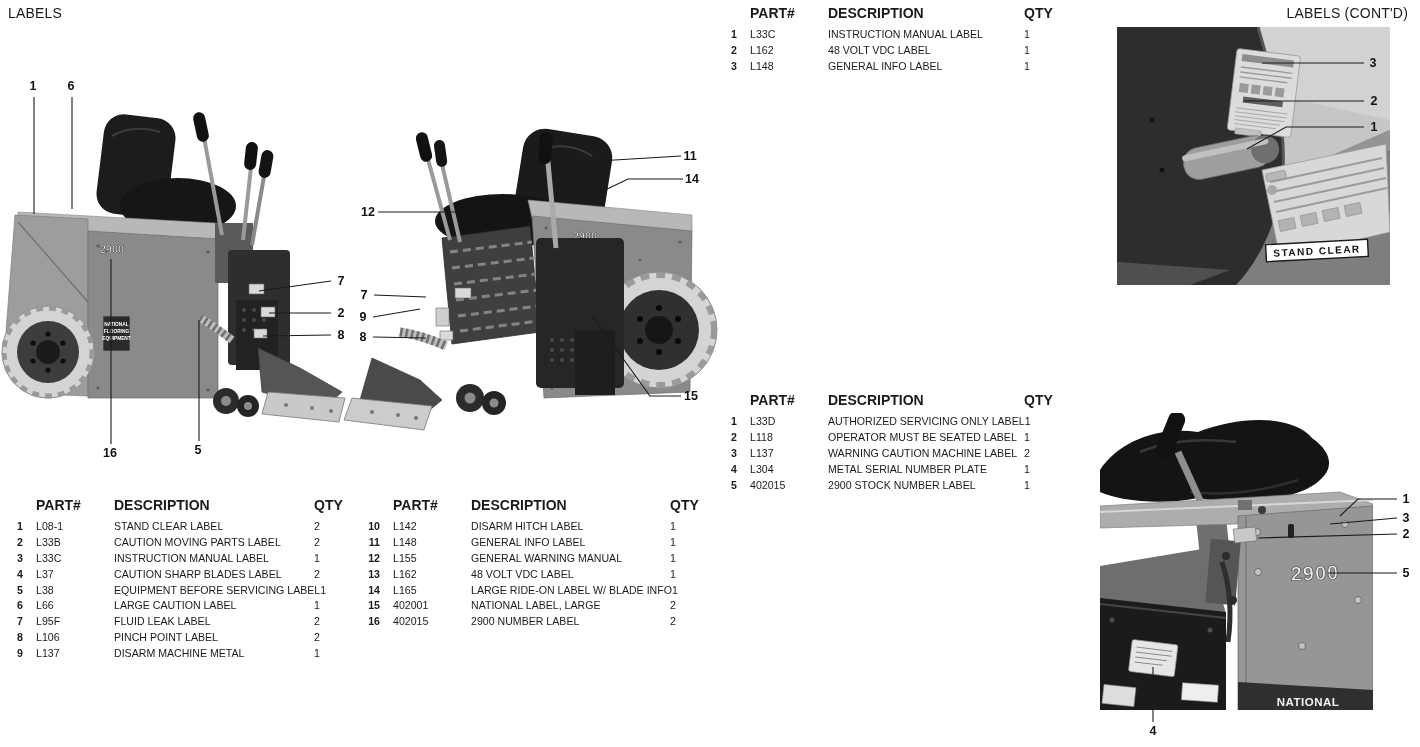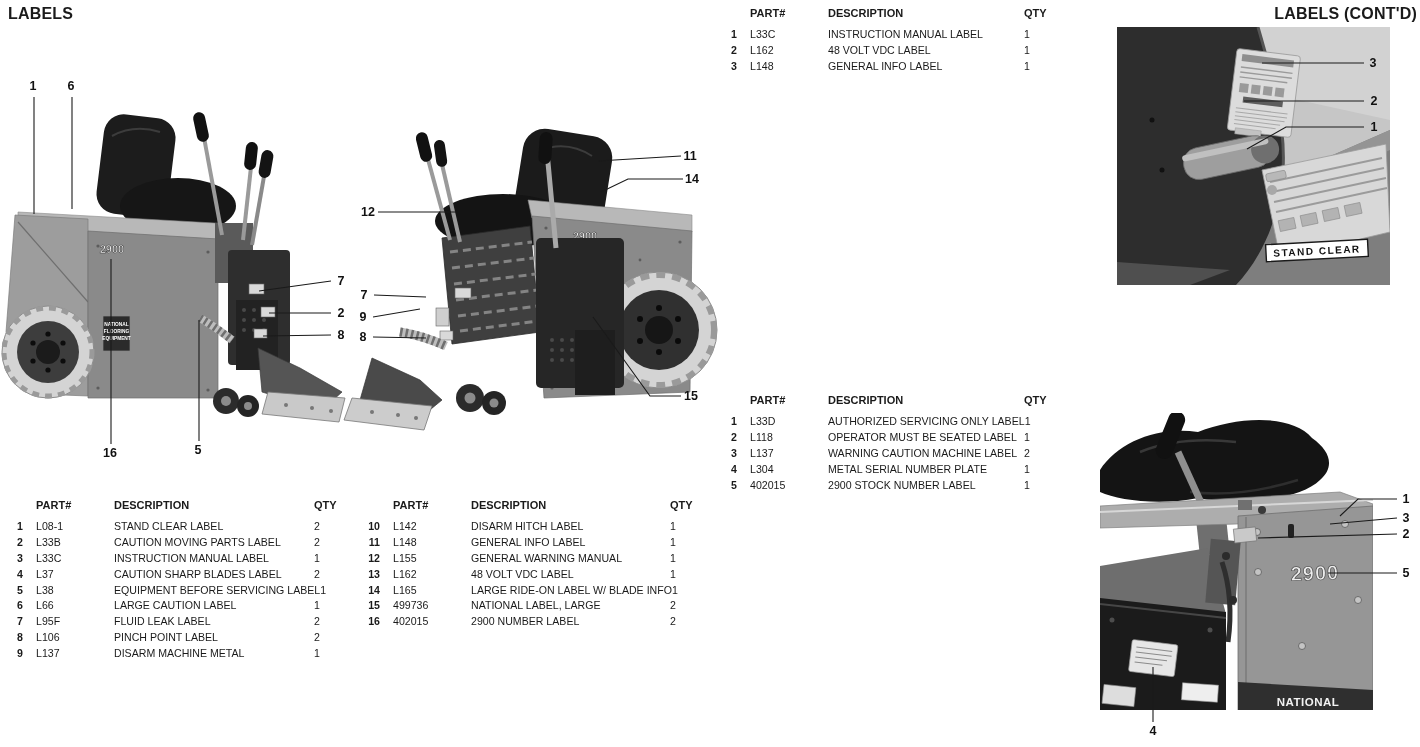--- a/index.html
+++ b/index.html
@@ -1,30 +1,30 @@
 <!DOCTYPE html>
 <html><head>
 <meta charset="utf-8">
 <style>
   html,body{margin:0;padding:0;}
   body{
     width:1420px;height:747px;position:relative;background:#ffffff;
     font-family:"Liberation Sans",sans-serif;color:#1a1a1a;overflow:hidden;
   }
-  .h1{position:absolute;font-size:16px;font-weight:bold;letter-spacing:.2px;z-index:3;}
+  .h1{position:absolute;font-size:14px;font-weight:normal;letter-spacing:.2px;z-index:3;}
   #title-left{left:8px;top:5px;}
-  #title-right{right:3px;top:5px;padding-left:12px;}
+  #title-right{right:12px;top:5px;padding-left:12px;}
   svg.figlayer{position:absolute;left:0;top:0;z-index:1;}
   svg text{font-family:"Liberation Sans",sans-serif;}
   .callout{
     position:absolute;transform:translate(-50%,-50%);
     font-size:12.5px;font-weight:bold;color:#111;z-index:4;line-height:1;
   }
   .ptable{position:absolute;z-index:3;font-size:10.6px;line-height:15.9px;}
-  .thead{display:flex;font-weight:bold;font-size:11px;margin-bottom:5px;}
+  .thead{display:flex;font-weight:bold;font-size:14px;margin-bottom:5px;}
   .trow{display:flex;}
   .col-num{width:15px;text-align:right;font-weight:bold;flex:none;}
   .col-part{width:78px;padding-left:13px;flex:none;white-space:nowrap;}
   .col-desc{flex:1;white-space:nowrap;}
   .col-qty{width:30px;text-align:left;flex:none;}
   #table-main-left{left:8px;top:498px;width:336px;}
   #table-main-right{left:365px;top:498px;width:335px;}
   #table-top{left:722px;top:6px;width:332px;}
   #table-contd{left:722px;top:393px;width:332px;}
 </style>
@@ -582,21 +582,21 @@
         <span class="col-qty">1</span>
       </div>
       <div class="trow">
         <span class="col-num">14</span>
         <span class="col-part">L165</span>
         <span class="col-desc">LARGE RIDE-ON LABEL W/ BLADE INFO</span>
         <span class="col-qty">1</span>
       </div>
       <div class="trow">
         <span class="col-num">15</span>
-        <span class="col-part">499736</span>
+        <span class="col-part">402001</span>
         <span class="col-desc">NATIONAL LABEL, LARGE</span>
         <span class="col-qty">2</span>
       </div>
       <div class="trow">
         <span class="col-num">16</span>
         <span class="col-part">402015</span>
         <span class="col-desc">2900 NUMBER LABEL</span>
         <span class="col-qty">2</span>
       </div>
     </div>

